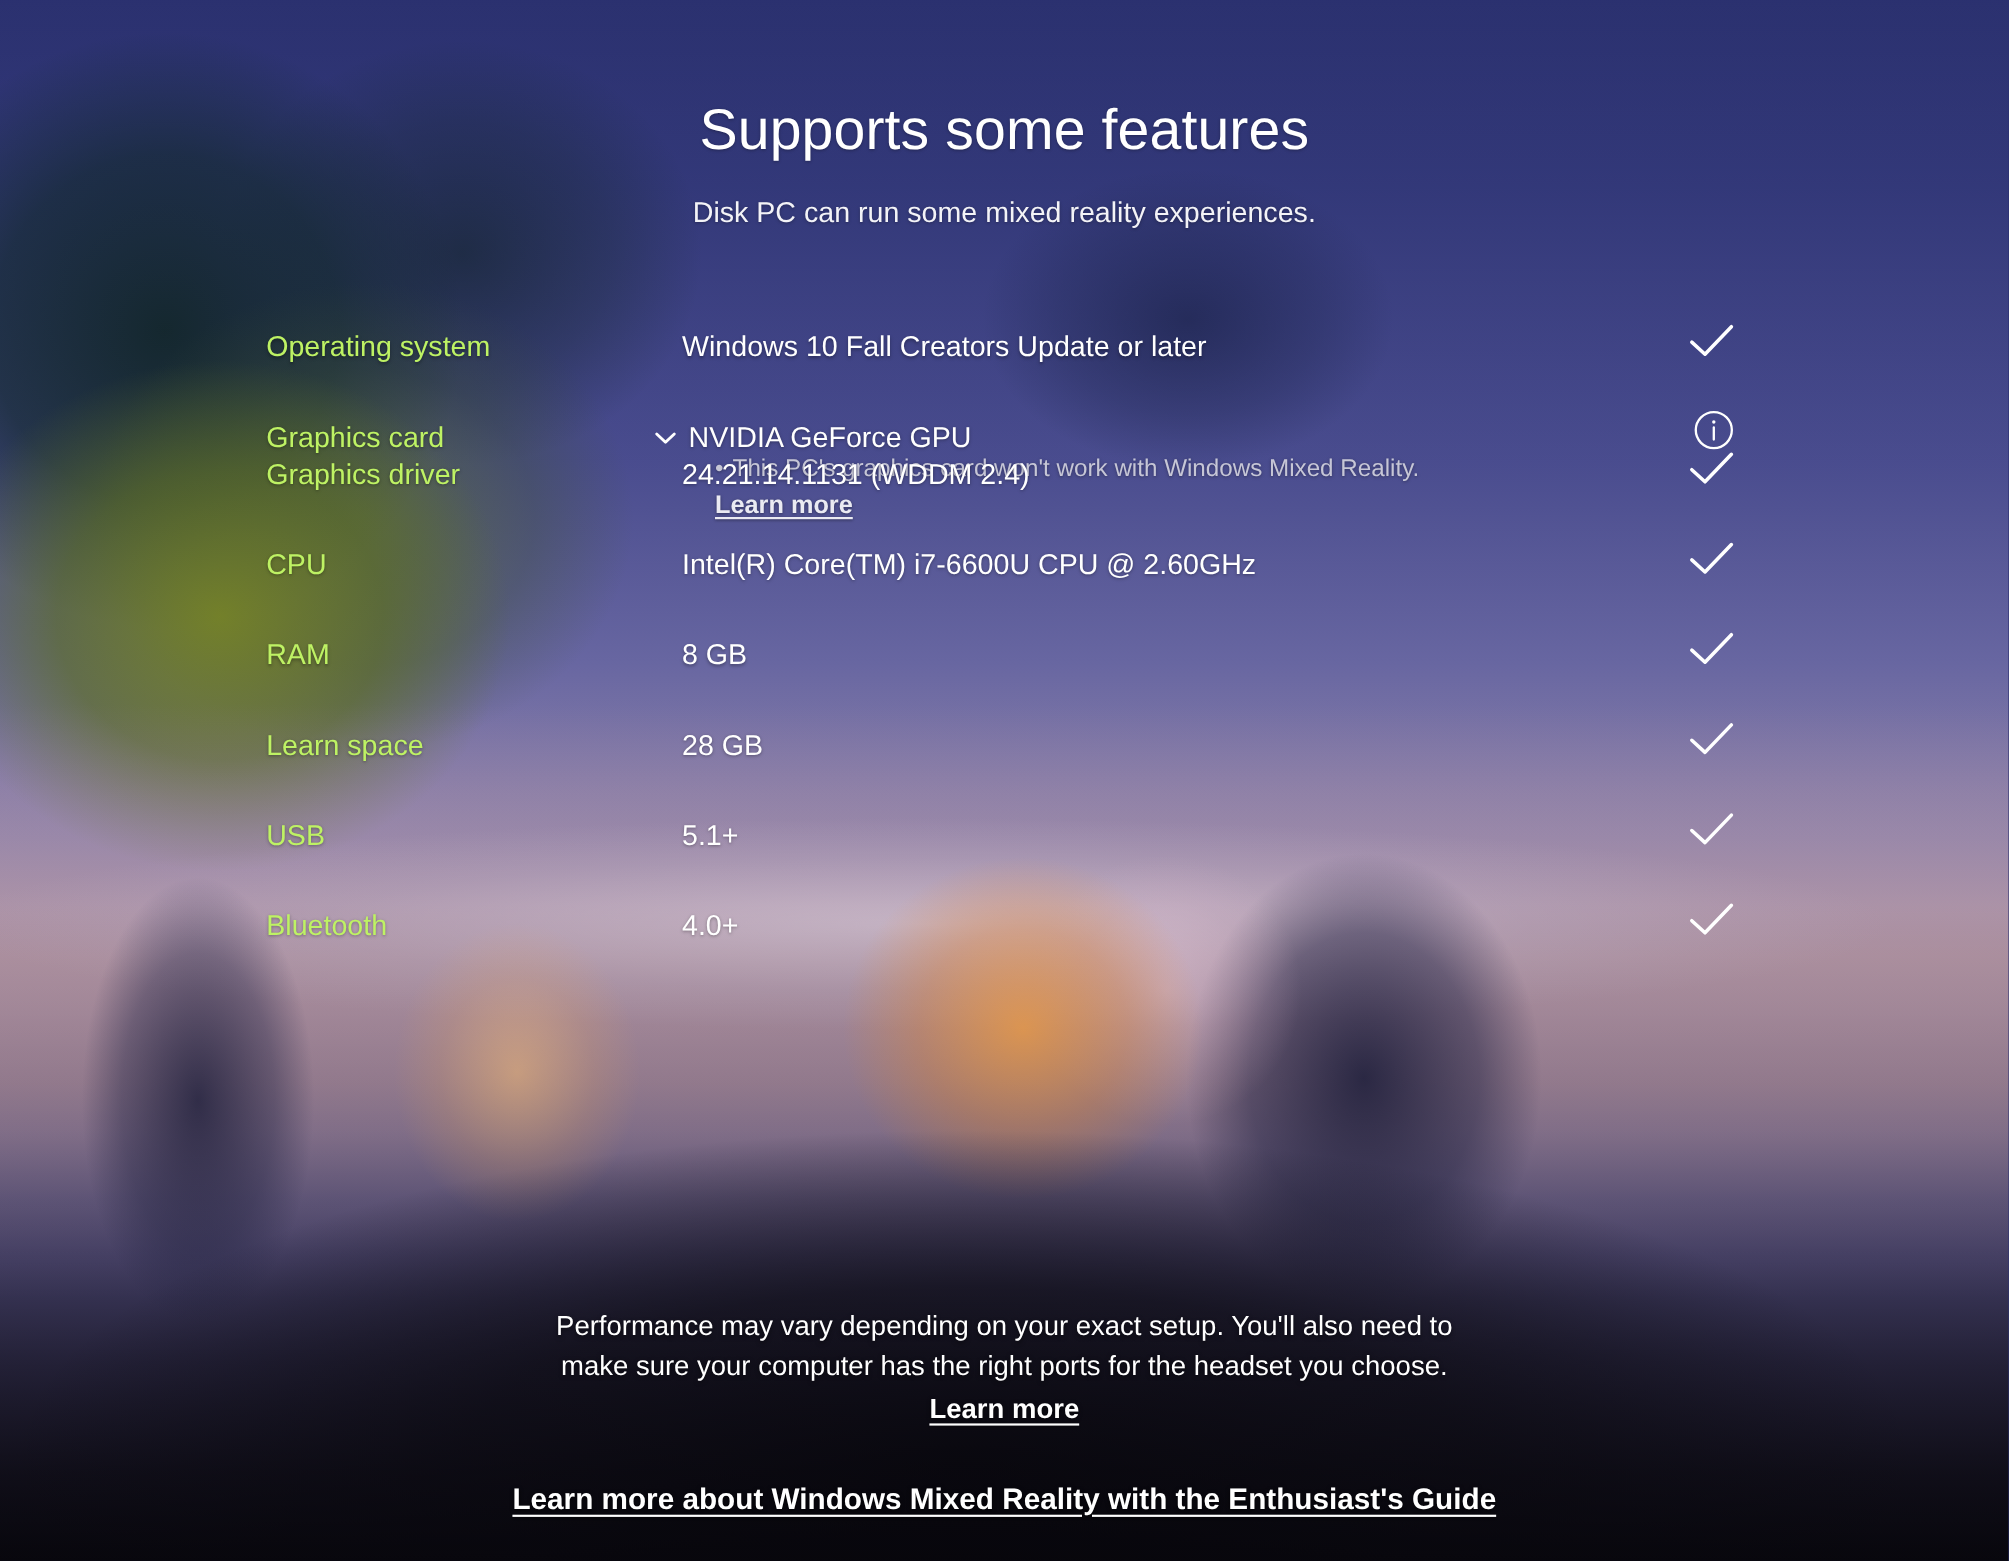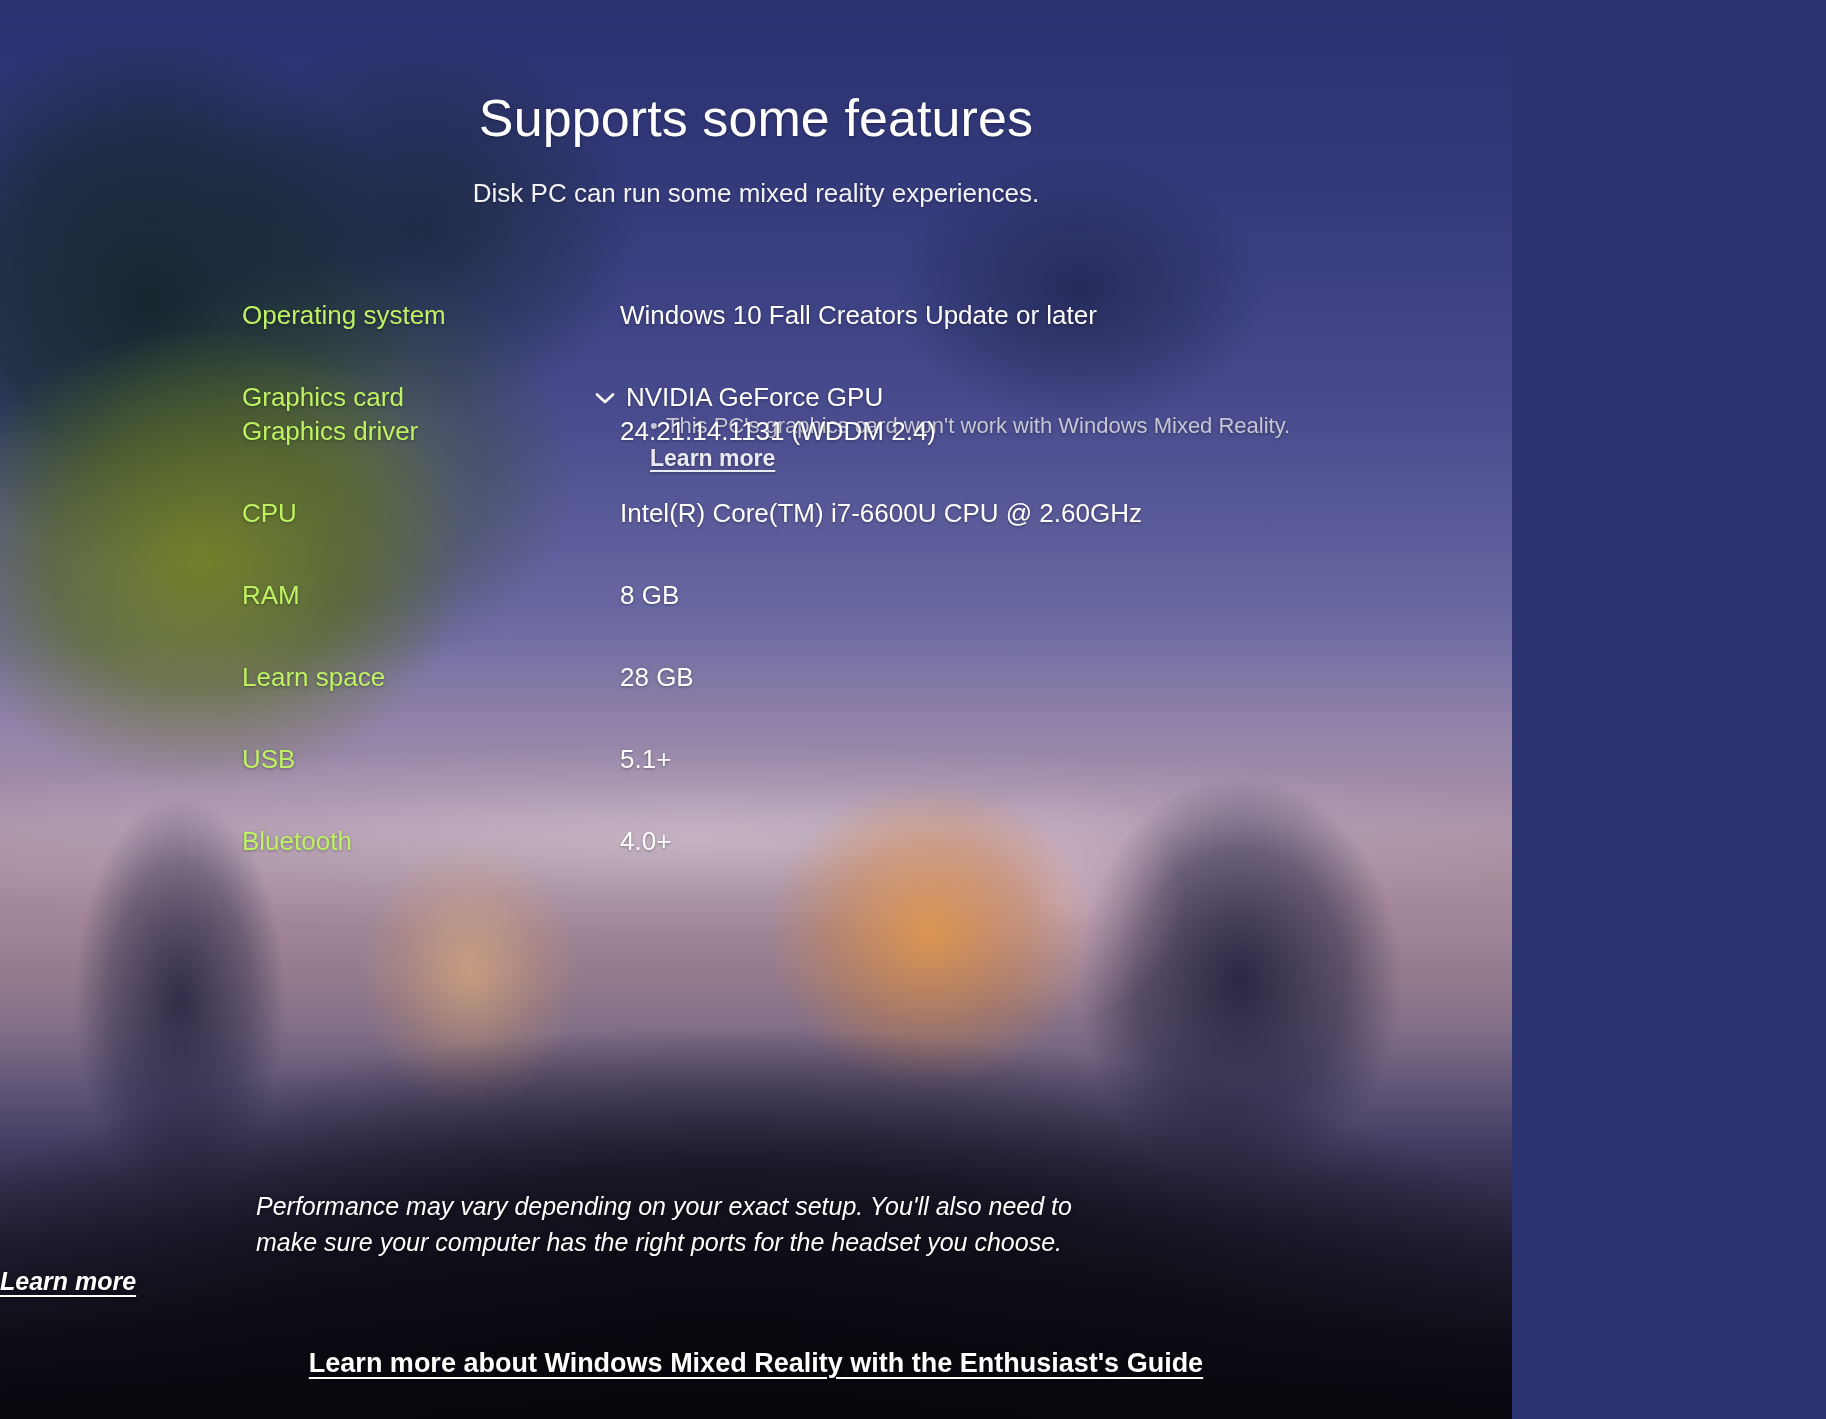--- a/index.html
+++ b/index.html
@@ -5,21 +5,21 @@
   * { margin:0; padding:0; box-sizing:border-box; }
   html, body {
     width:1826px; height:1419px;
     overflow:hidden;
     font-family:"Liberation Sans", sans-serif;
     background:#2b3270;
   }
 
   #app {
     position:relative;
-    width:1512px; height:1419px;
+    width:1826px; height:1419px;
     overflow:hidden;
   }
 
   
   #bg {
     position:absolute; inset:0;
     background:
       
       radial-gradient(ellipse 1200px 420px at 48% 1330px, rgba(6,5,10,.93) 0%, rgba(10,9,16,.75) 38%, rgba(20,18,30,0) 72%),
       
@@ -145,21 +145,21 @@
   }
   .mark {
     position:absolute; left:1528px; top:-18px;
     width:56px; height:56px;
   }
   .mark svg { display:block; }
 
   
   .footer {
     position:absolute; left:0; right:0; top:1188px;
-    font-style:italic;
+    text-align:center;
   }
   .footer p {
     font-size:25px; font-weight:300; color:#ffffff; line-height:1.45;
     text-shadow:0 1px 4px rgba(0,0,0,.55);
     margin:0 auto; max-width:1000px;
   }
   .footer-link {
     display:inline-block; margin-top:6px;
     font-size:25px; font-weight:600; color:#ffffff;
     text-decoration:underline; text-underline-offset:5px;

